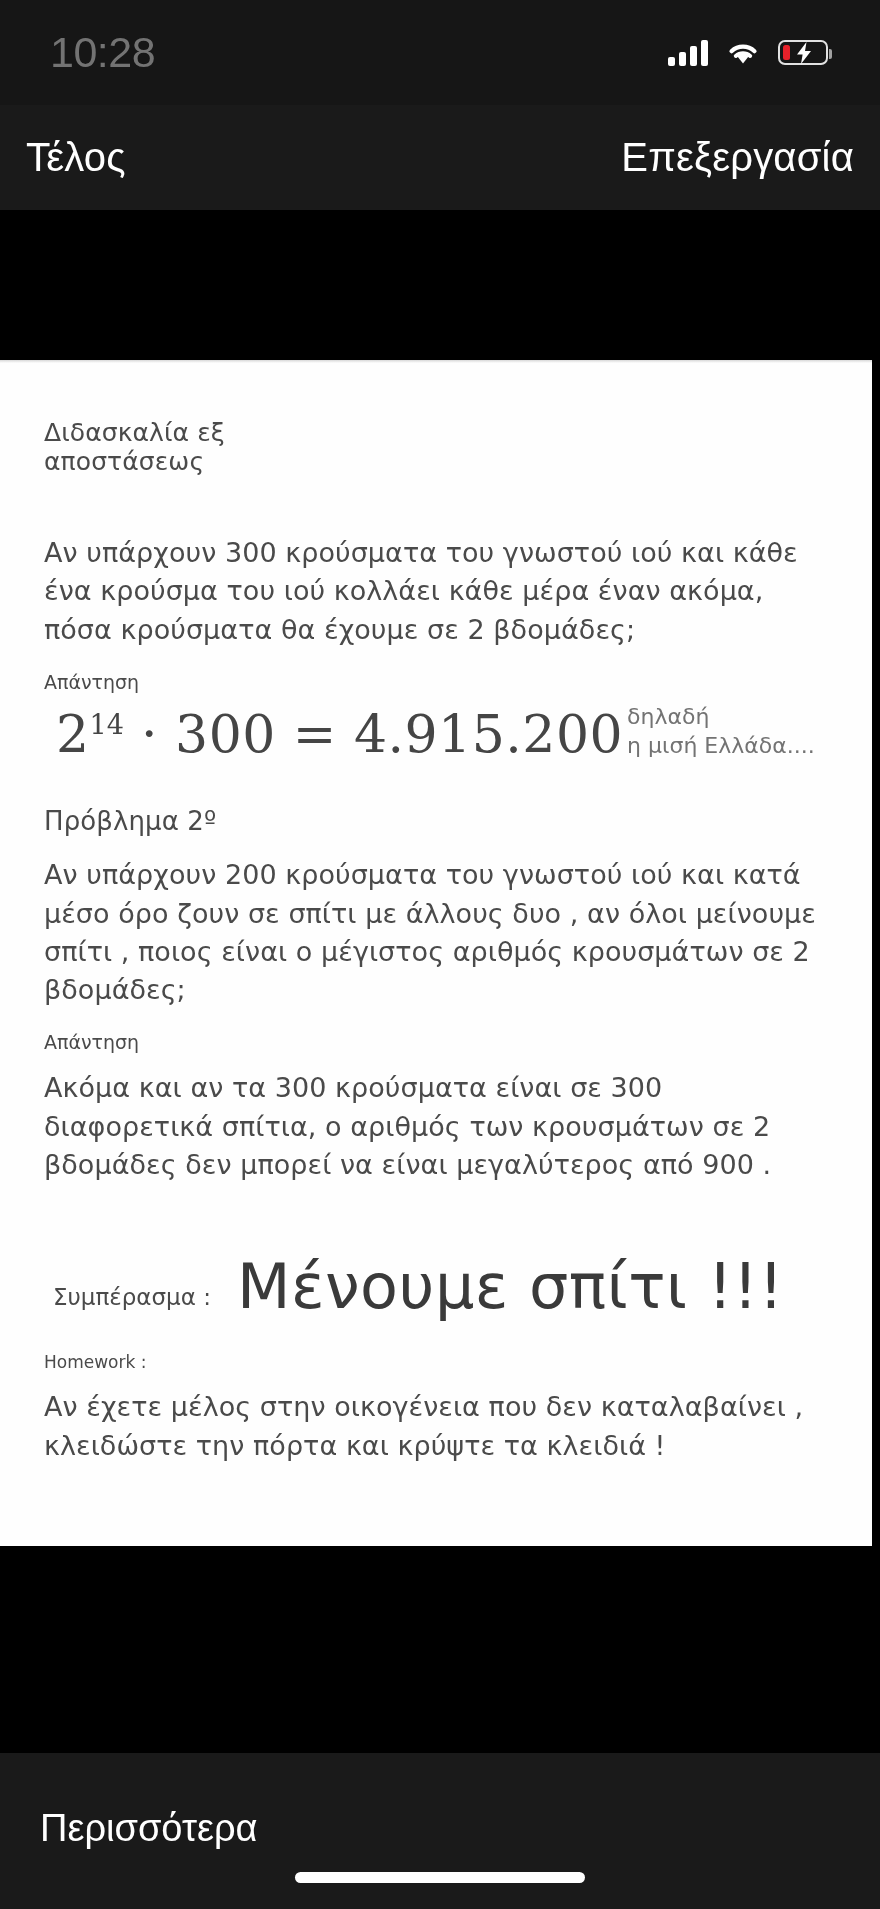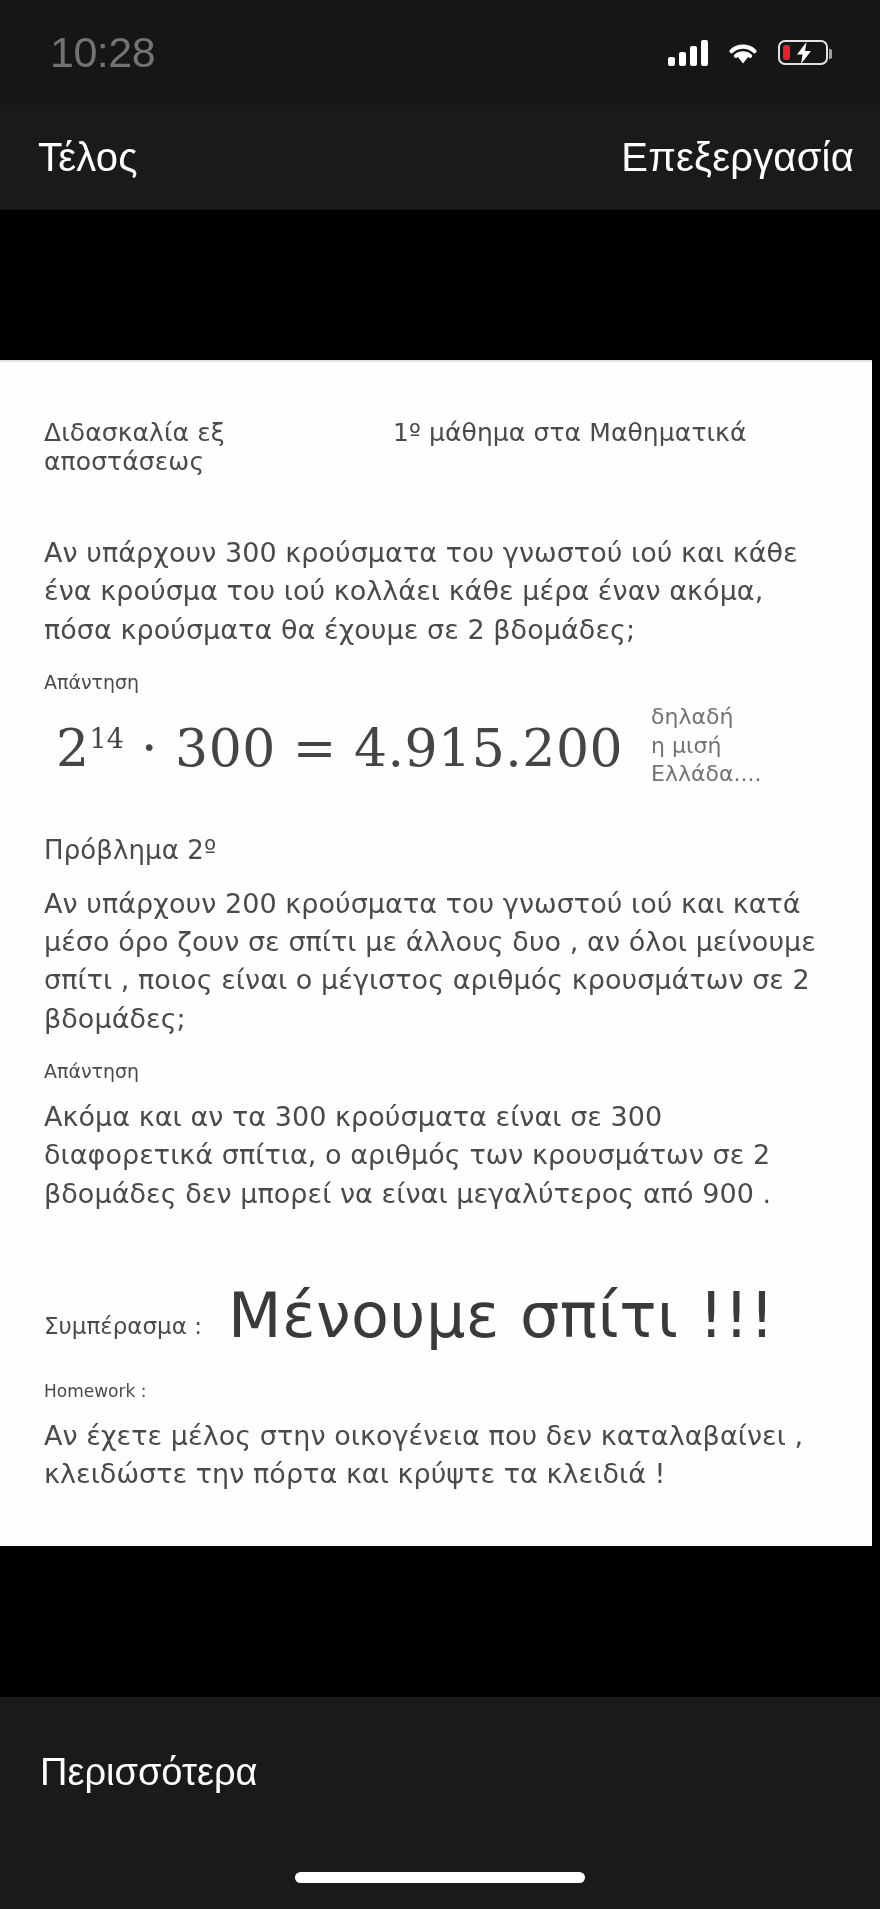--- a/index.html
+++ b/index.html
@@ -70,21 +70,21 @@
     width:20px; height:22px;
   }
 
   
   .navbar {
     position:absolute; top:105px; left:0;
     width:880px; height:105px;
     background:#1a1a1a;
     display:flex; align-items:center;
     justify-content:space-between;
-    padding:0 26px 0 38px;
+    padding:0 26px 0 26px;
   }
   .navbtn {
     color:#fff;
     font-size:40px;
     font-weight:400;
     letter-spacing:0.2px;
     background:none; border:none;
     font-family:"Liberation Sans", sans-serif;
     cursor:pointer;
   }
@@ -147,21 +147,21 @@
     font-size:19px;
     color:#4a4a4a;
     margin-top:22px;
     margin-bottom:6px;
   }
 
   .equation-row {
     display:flex;
     align-items:center;
     margin:10px 0 0 12px;
-    gap:28px;
+    gap:4px;
   }
   .equation {
     font-family:"DejaVu Serif", serif;
     font-size:52px;
     color:#454545;
     letter-spacing:0.5px;
     white-space:nowrap;
   }
   .equation sup {
     font-size:27px;
@@ -181,39 +181,40 @@
     display:flex;
     align-items:flex-end;
     margin-top:72px;
     gap:26px;
   }
   .concl-label {
     font-size:23px;
     color:#4a4a4a;
     padding-bottom:8px;
     white-space:nowrap;
+    margin-left:9px;
   }
   .concl-big {
     font-size:62px;
     color:#3a3a3a;
     letter-spacing:0.5px;
     line-height:1;
     white-space:nowrap;
   }
   .hw-label {
     font-size:17px;
     color:#4a4a4a;
     margin-top:34px;
     margin-bottom:16px;
   }
 
   
   .bottombar {
     position:absolute; bottom:0; left:0;
-    width:880px; height:212px;
+    width:880px; height:156px;
     background:#1a1a1a;
   }
   .more-btn {
     position:absolute;
     left:40px; top:54px;
     color:#fff;
     font-size:38px;
     font-weight:400;
     background:none; border:none;
     font-family:"Liberation Sans", sans-serif;
@@ -263,21 +264,20 @@
     <button class="navbtn">Επεξεργασία</button>
   </div>
 
   <div class="viewer">
 
     <div class="page">
       <div class="doc">
 
         <div class="doc-header">
           <div class="h-left">Διδασκαλία εξ αποστάσεως</div>
-          <div class="h-right">1º μάθημα στα Μαθηματικά</div>
         </div>
 
         <div class="p-body">Αν υπάρχουν 300 κρούσματα του γνωστού ιού και κάθε ένα κρούσμα του ιού κολλάει κάθε μέρα έναν ακόμα, πόσα κρούσματα θα έχουμε σε 2 βδομάδες;</div>
 
         <div class="ans-label">Απάντηση</div>
 
         <div class="equation-row">
           <div class="equation"><span>2</span><sup>14</sup> <span>· 300 = 4.915.200</span></div>
           <div class="eq-note">
             <div>δηλαδή</div>

